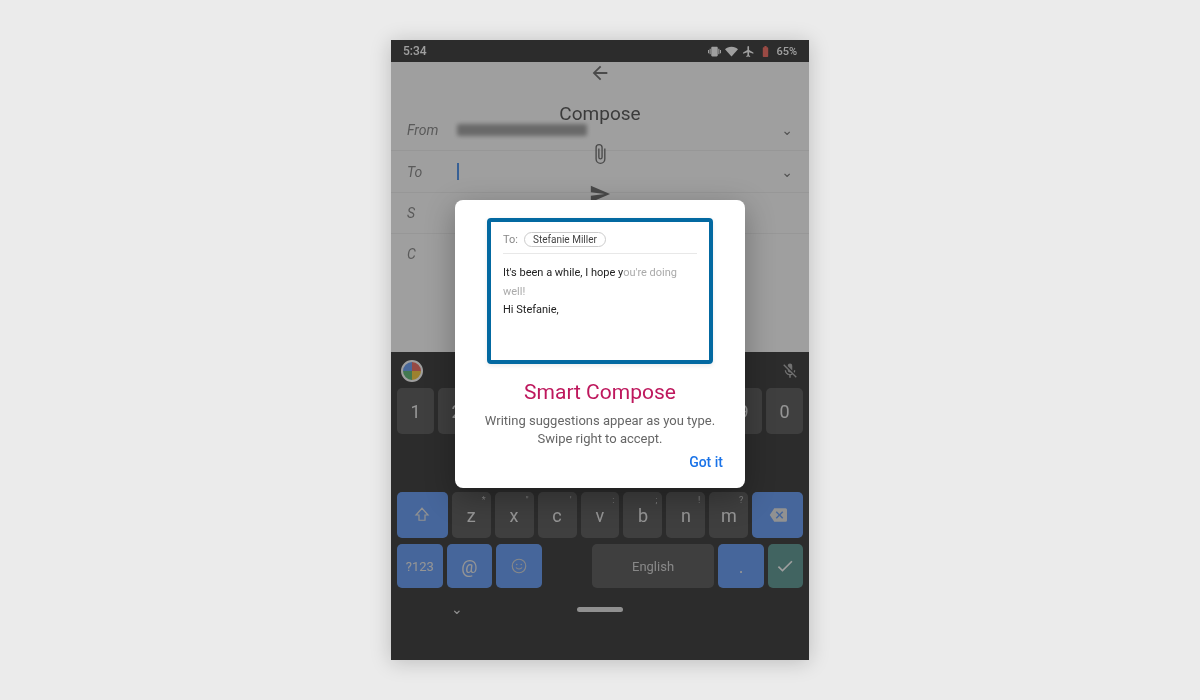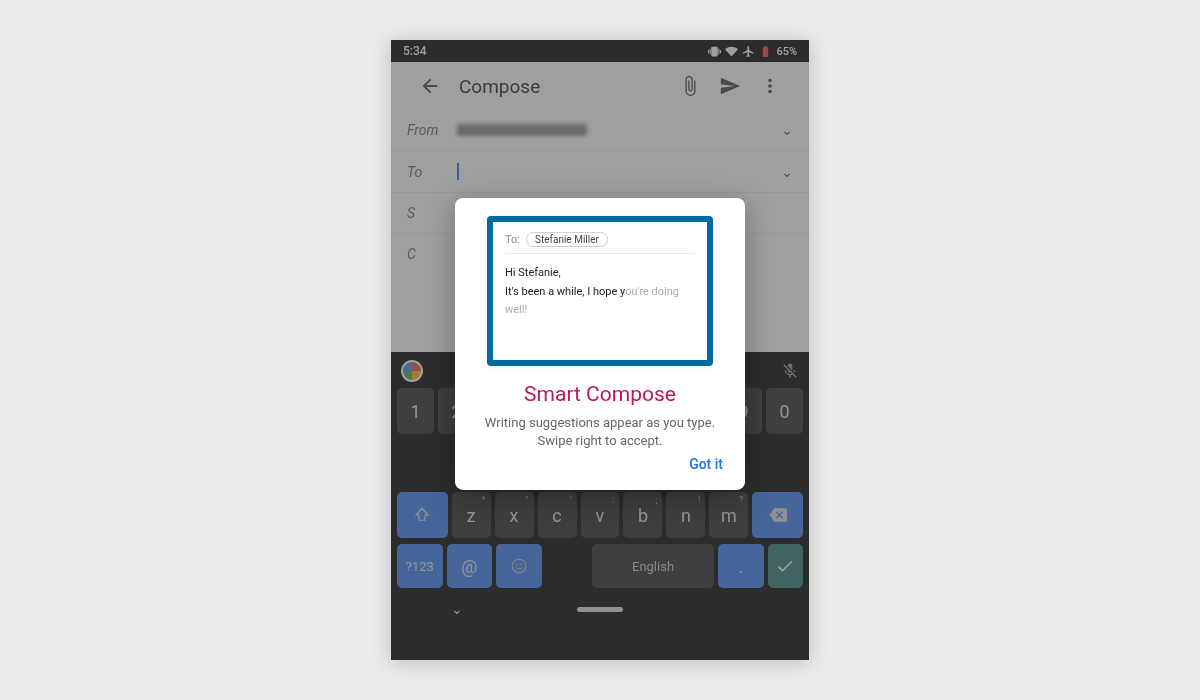--- a/index.html
+++ b/index.html
@@ -38,22 +38,23 @@
   .battery-pct { font-size: 11px; }
   
   .compose-area {
     background: #fff;
     height: 290px;
   }
   .compose-toolbar {
     height: 48px;
     display: flex;
     align-items: center;
-    padding: 0 28px;
+    padding: 0 6px;
     gap: 18px;
+    flex-direction: column;
   }
   .compose-toolbar .title { font-size: 19px; color: #222; flex: 1; }
   .compose-toolbar svg { width: 22px; height: 22px; fill: #444; }
   .icon-btn { display: flex; align-items: center; justify-content: center; }
   .field-row {
     display: flex;
     align-items: center;
     padding: 12px 16px;
     border-bottom: 1px solid #eee;
     font-size: 14px;
@@ -131,21 +132,21 @@
     position: absolute;
     left: 50%; top: 50%;
     transform: translate(-50%, -52%);
     width: 290px;
     background: #fff;
     border-radius: 8px;
     padding: 18px 18px 12px;
     box-shadow: 0 8px 30px rgba(0,0,0,0.3);
   }
   .preview {
-    border: 6px solid #0369a1;
+    border: 4px solid #0369a1;
     border-radius: 4px;
     padding: 10px 12px 40px;
     margin: 0 14px 16px;
     box-shadow: 0 1px 4px rgba(0,0,0,0.08);
     font-size: 11px;
   }
   .preview-to-row {
     display: flex; align-items: center; gap: 6px;
     border-bottom: 1px solid #e8e8e8;
     padding-bottom: 6px; margin-bottom: 10px;
@@ -290,22 +291,22 @@
 
   <div class="dim"></div>
 
   <div class="dialog">
     <div class="preview">
       <div class="preview-to-row">
         <span>To:</span>
         <span class="chip">Stefanie Miller</span>
       </div>
       <div class="preview-body">
+        <div><span>It's been a while, I hope y</span><span class="ghost">ou're doing well!</span></div>
         <div>Hi Stefanie,</div>
-        <div><span>It's been a while, I hope y</span><span class="ghost">ou're doing well!</span></div>
       </div>
     </div>
     <h2>Smart Compose</h2>
     <p>Writing suggestions appear as you type. Swipe right to accept.</p>
     <div class="action">
       <span>Got it</span>
     </div>
   </div>
 
 </div>

